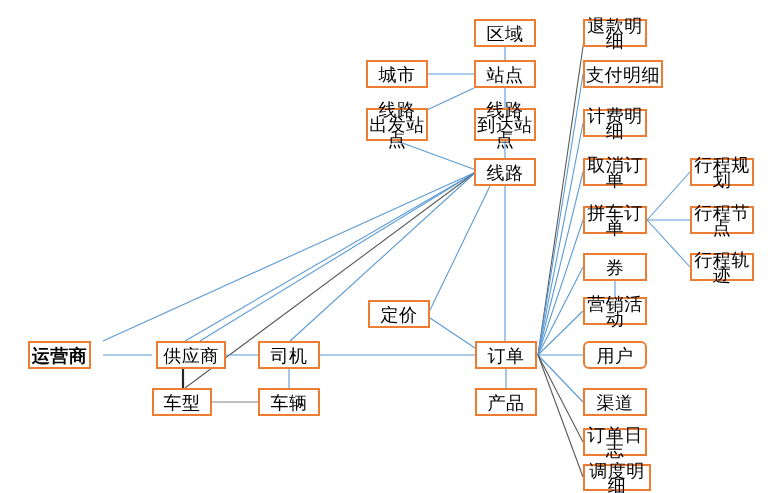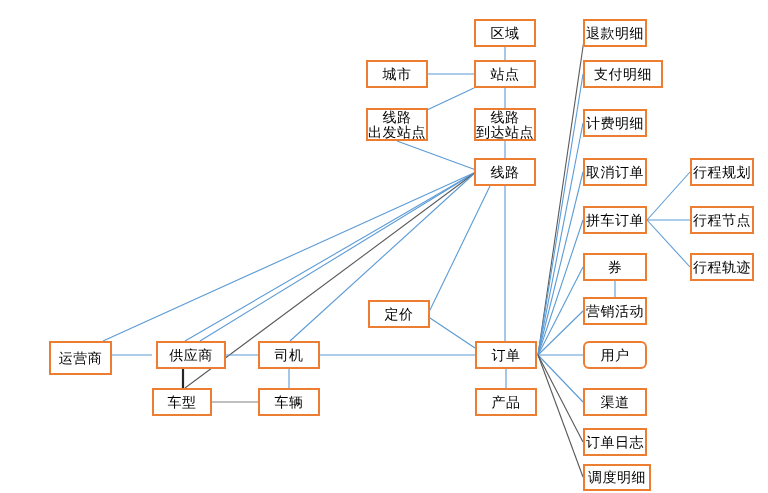--- a/index.html
+++ b/index.html
@@ -20,21 +20,21 @@
   .node{
     position:absolute;
     box-sizing:border-box;
     border:2px solid #ED7D31;
     background:#ffffff;
     color:#000000;
     display:flex;
     align-items:center;
     justify-content:center;
     text-align:center;
-    font-size:14px;
+    font-size:18px;
     line-height:15px;
     letter-spacing:0.5px;
     white-space:pre-line;
     z-index:2;
   }
 </style>
 </head>
 <body>
 
 <div id="diagram">
@@ -89,21 +89,21 @@
       <div class="node" style="left: 583px; top: 109px; width: 64px; height: 28px;">计费明细</div>
       <div class="node" style="left: 474px; top: 158px; width: 62px; height: 28px;">线路</div>
       <div class="node" style="left: 583px; top: 158px; width: 64px; height: 28px;">取消订单</div>
       <div class="node" style="left: 690px; top: 158px; width: 64px; height: 28px;">行程规划</div>
       <div class="node" style="left: 583px; top: 206px; width: 64px; height: 28px;">拼车订单</div>
       <div class="node" style="left: 690px; top: 206px; width: 64px; height: 28px;">行程节点</div>
       <div class="node" style="left: 690px; top: 253px; width: 64px; height: 28px;">行程轨迹</div>
       <div class="node" style="left: 583px; top: 253px; width: 64px; height: 28px;">券</div>
       <div class="node" style="left: 583px; top: 297px; width: 64px; height: 28px;">营销活动</div>
       <div class="node" style="left: 368px; top: 300px; width: 62px; height: 28px;">定价</div>
-      <div class="node" style="left: 49px; top: 341px; width: 63px; height: 34px;">运营商</div>
+      <div class="node" style="left: 28px; top: 341px; width: 63px; height: 28px; font-weight: bold;">运营商</div>
       <div class="node" style="left: 156px; top: 341px; width: 70px; height: 28px;">供应商</div>
       <div class="node" style="left: 258px; top: 341px; width: 62px; height: 28px;">司机</div>
       <div class="node" style="left: 475px; top: 341px; width: 62px; height: 28px;">订单</div>
       <div class="node" style="left: 583px; top: 341px; width: 64px; height: 28px; border-radius: 6px;">用户</div>
       <div class="node" style="left: 152px; top: 388px; width: 60px; height: 28px;">车型</div>
       <div class="node" style="left: 258px; top: 388px; width: 62px; height: 28px;">车辆</div>
       <div class="node" style="left: 475px; top: 388px; width: 62px; height: 28px;">产品</div>
       <div class="node" style="left: 583px; top: 388px; width: 64px; height: 28px;">渠道</div>
       <div class="node" style="left: 583px; top: 428px; width: 64px; height: 28px;">订单日志</div>
       <div class="node" style="left: 583px; top: 464px; width: 68px; height: 27px;">调度明细</div>

